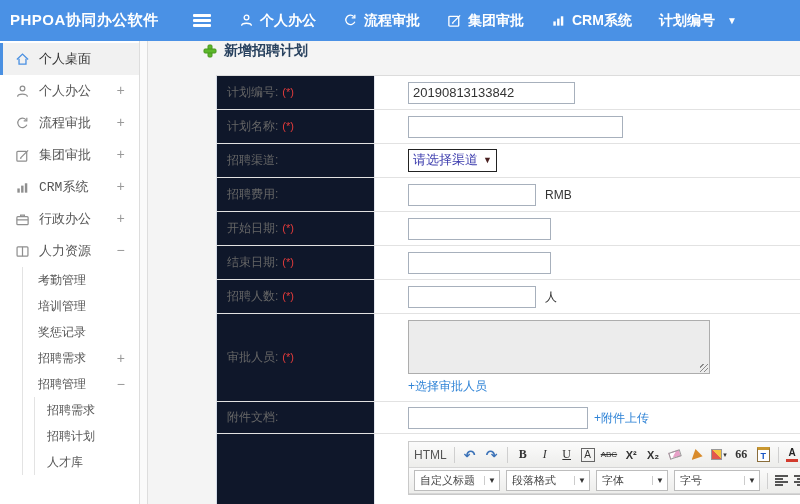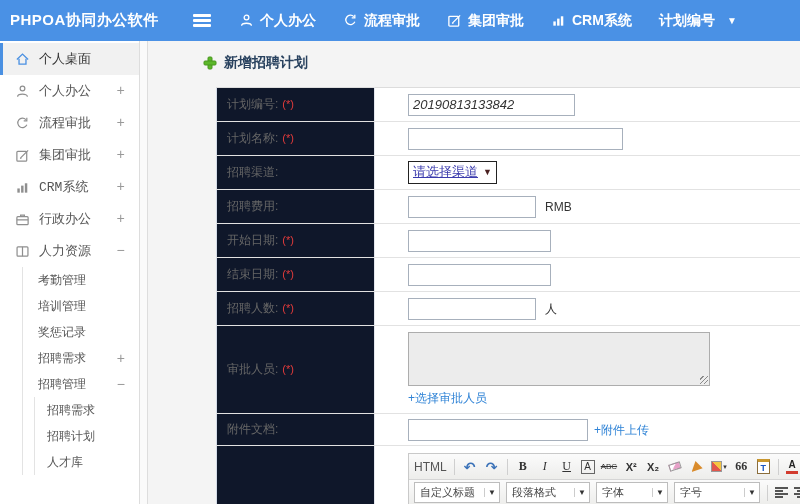--- a/index.html
+++ b/index.html
@@ -22,36 +22,36 @@
   .sidebar { width:140px; background:#fff; border-right:1px solid #ddd; padding-top:2px; overflow:hidden; }
   .gutter { width:8px; background:#fafafa; border-right:1px solid #ddd; }
   .side-item { height:32px; display:flex; align-items:center; gap:9px; padding-left:15px; position:relative; font-size:13px; color:#555; cursor:pointer;font-family:Liberation Mono, monospace; }
   .side-item.active { background:#f1f1f1; border-left:3px solid #4a90e2; padding-left:12px; color:#333; }
   .exp { position:absolute; right:14px; color:#999; font-size:14px; font-weight:normal; cursor:pointer; }
   .sub { margin-left:22px; border-left:1px solid #e3e3e3; }
   .side-sub { height:26px; display:flex; align-items:center; padding-left:15px; position:relative; font-size:12px; color:#555; cursor:pointer; }
   .sub3 { margin-left:11px; border-left:1px solid #e3e3e3; }
   .sub3 .side-sub { padding-left:12px; }
 
-  .content { flex:1; padding-top:12px; overflow:hidden; }
+  .content { flex:1; overflow:hidden; }
   .heading { display:flex; align-items:center; gap:7px; margin-left:55px; height:20px; }
   .heading span { font-size:14px; font-weight:bold; color:#29425f; }
 
   
   table.form { border-collapse:collapse; table-layout:fixed; width:700px; margin:14px 0 0 68px; background:#fff;
                border-left:1px solid #d4dce8; border-top:1px solid #dcdcdc; }
   td { border-bottom:1px solid #e2e2e2; vertical-align:middle; }
   td.lbl { width:158px; background:#0f172a; border-right:1px solid #e4e7ee; padding-left:10px; font-size:12px; color:#666; }
   td.val { padding-left:33px; background:#fff; }
   .req { color:#e23b3b; margin-left:4px; font-size:11px; }
   .inp { height:22px; border:1px solid #a7b0bc; background:#fff; font-size:13px; padding:0 4px; font-family:inherit; color:#333; }
   .suffix { margin-left:9px; font-size:12px; color:#333; }
   a.blue { color:#2f83d6; font-size:12px; text-decoration:none; cursor:pointer; }
   .chan { display:inline-flex; align-items:center; gap:5px; border:1px solid #222; background:#fff; padding:1px 4px 2px; cursor:pointer; }
-  .chan .txt { color:#3b3bad; text-decoration:underline; font-size:13px; }
+  .chan .txt { color:#3b3bad; font-size:13px; }
   .chan .arr { font-size:9px; color:#4a2020; }
   .ta-wrap { position:relative; width:302px; margin-top:6px; }
   textarea.appr { width:302px; height:54px; background:#ececec; border:1px solid #adadad; resize:none; display:block; }
   .grip { position:absolute; right:2px; bottom:2px; width:8px; height:8px;
           background:repeating-linear-gradient(135deg, transparent 0 2px, #8a8a8a 2px 3px); }
   .under-link { display:block; margin:4px 0 6px; }
 
   
   .editor { width:565px; margin-top:7px; border:1px solid #c9c9c9; background:#fff; }
   .tb { display:flex; align-items:center; background:linear-gradient(#fbfbfb,#ededeb); border-bottom:1px solid #d5d5d5;
@@ -234,21 +234,21 @@
               <rect x="1" y="5" width="12" height="4" rx="1"></rect>
             </g>
           </svg>
         <span>新增招聘计划</span>
       </div>
 
       <table class="form">
         <tbody>
             <tr style="height:34px;">
           <td class="lbl"><span>计划编号:</span><span class="req">(*)</span></td>
-          <td class="val"><input class="inp" style="width: 167px; font-style: italic;" value="20190813133842"></td>
+          <td class="val"><input class="inp" style="width: 167px;" value="20190813133842"></td>
         </tr>
         <tr style="height:34px;">
           <td class="lbl"><span>计划名称:</span><span class="req">(*)</span></td>
           <td class="val"><input class="inp" style="width: 215px;"></td>
         </tr>
         <tr style="height:34px;">
           <td class="lbl"><span>招聘渠道:</span></td>
           <td class="val">
             <span class="chan">
               <span class="txt">请选择渠道</span>

